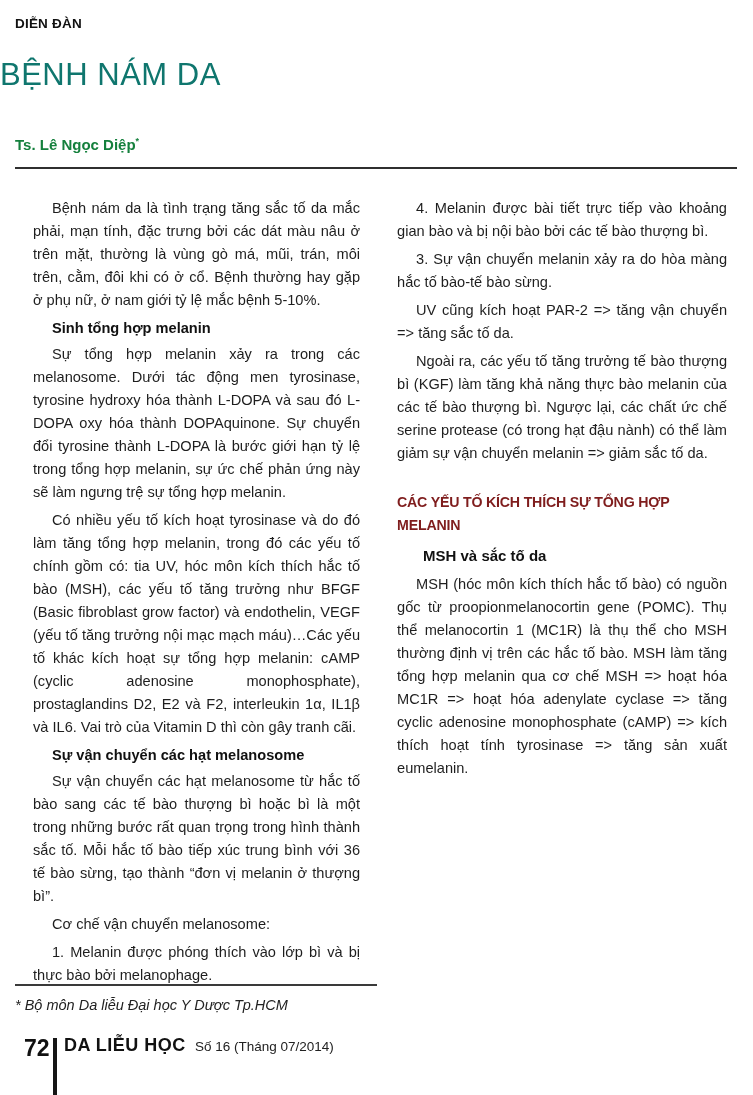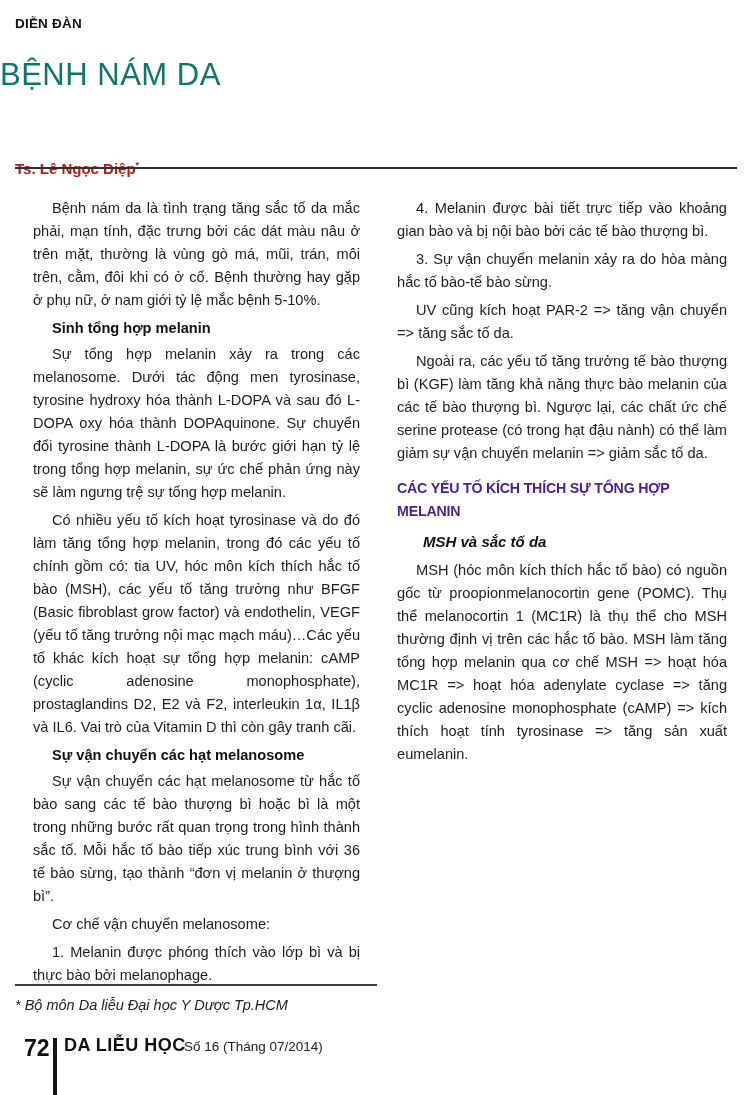--- a/index.html
+++ b/index.html
@@ -14,22 +14,22 @@
   .kicker {
     position:absolute; top:16px; left:15px;
     font-size:13.5px; font-weight:bold; letter-spacing:.2px; color:#111;
   }
   .title {
     position:absolute; top:57px; left:0; width:100%;
     text-align:left; font-size:31px; font-weight:400;
     letter-spacing:.5px; color:#0f766e;
   }
   .author {
-    position:absolute; top:160px; left:15px;
-    font-size:15px; font-weight:bold; color:#b91c1c;
+    position:absolute; top:136px; left:15px;
+    font-size:15px; font-weight:bold; color:#15803d;
   }
   .author sup { font-size:9px; }
   .header-rule {
     position:absolute; top:167px; left:15px; width:722px;
     border-top:2px solid #2f2f2f;
   }
   .columns {
     position:absolute; top:197px; left:33px; width:694px;
     display:flex; gap:37px;
   }
@@ -38,24 +38,24 @@
   }
   .col.left  { width:335px; }
   .col.right { width:338px; }
   p.para { margin:0 0 5px; text-indent:19px; }
   .subhead {
     font-size:14.6px; font-weight:bold; text-align:left;
     text-indent:19px; margin:2px 0 3px; color:#111;
   }
   .caps-head {
     font-size:14.2px; font-weight:bold; text-align:left;
-    letter-spacing:-.2px; margin:12px 0 7px; color:#4c1d95;
+    letter-spacing:-.2px; margin:26px 0 7px; color:#7f1d1d;
   }
   .ital-head {
-    font-size:15px; font-weight:bold; font-style:italic;
+    font-size:15px; font-weight:bold; 
     text-align:left; text-indent:26px; margin:2px 0 6px; color:#111;
   }
   .footnote-wrap {
     position:absolute; top:984px; left:15px; width:362px;
     border-top:2px solid #3a3a3a; padding-top:11px;
   }
   .footnote {
     font-size:14.5px; font-style:italic; color:#222;
   }
   .footer-pageno {
@@ -64,21 +64,21 @@
   }
   .footer-bar {
     position:absolute; top:1038px; left:53px;
     width:4px; height:57px; background:#161616;
   }
   .footer-journal {
     position:absolute; top:1035px; left:64px;
     font-size:18px; font-weight:bold; letter-spacing:.5px; color:#111;
   }
   .footer-issue {
-    position:absolute; top:1039px; left:184px;
+    position:absolute; top:1039px; left:195px;
     font-size:13.5px; color:#222;
   }
 </style>
 </head>
 <body>
 
 <div class="kicker">DIỄN ĐÀN</div>
 
 <h1 class="title">BỆNH NÁM DA</h1>
 

